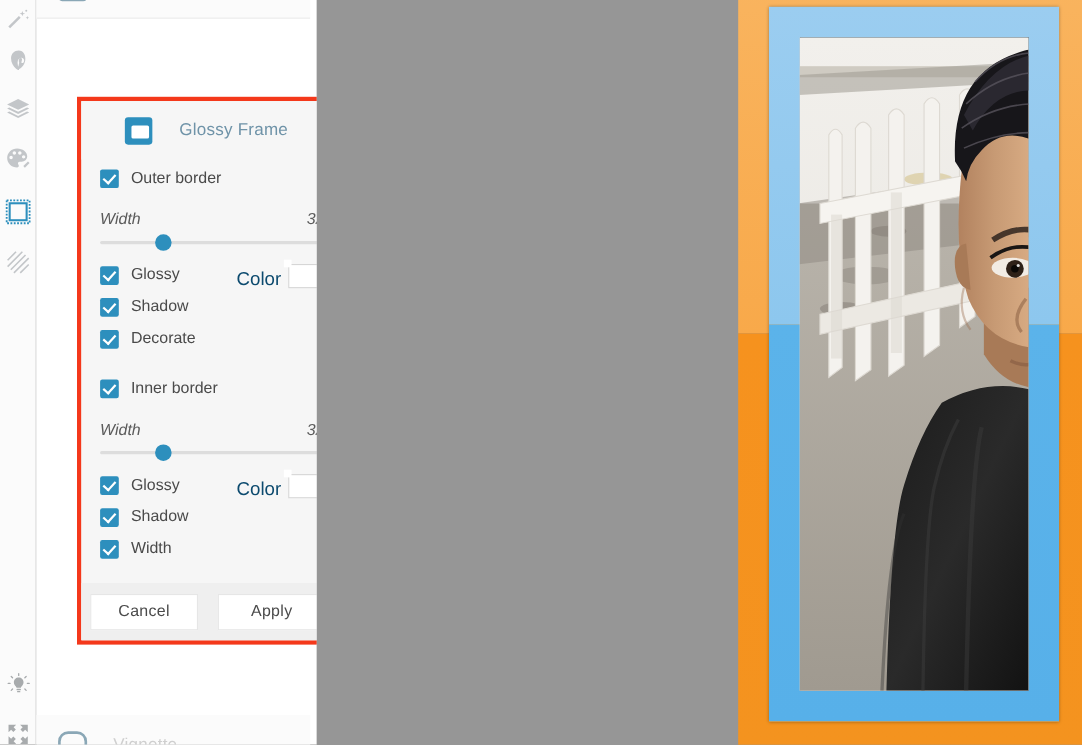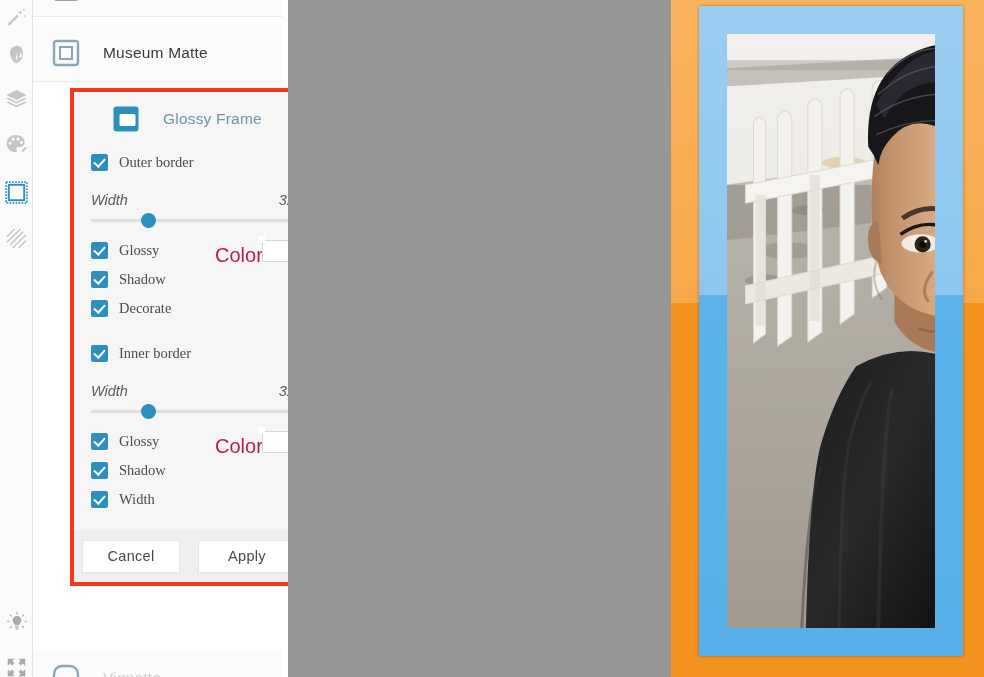--- a/index.html
+++ b/index.html
@@ -47,21 +47,21 @@
 
   .cardhead {
     position: absolute; left: 0; top: 0; width: 100%; height: 53px;
     display: flex; align-items: center; background: #f6f6f6; padding-left: 20px;
   }
   .cardhead .thumb { margin-left: 17px; width: 30px; height: 30px; }
   .cardhead .lbl {
     margin-left: 22px; font-size: 15.5px; color: #6f93a8; letter-spacing: .2px;
   }
 
-  .cbrow { position: absolute; display: flex; align-items: flex-start; font-family: Liberation Serif, serif; }
+  .cbrow { position: absolute; display: flex; align-items: flex-start; }
   .cb {
     width: 17px; height: 17px; border-radius: 2px; background: #2d8fbd;
     flex: 0 0 auto; position: relative;
   }
   .cb::after {
     content: ""; position: absolute; left: 5px; top: 2px;
     width: 5px; height: 9px; border: solid #ffffff;
     border-width: 0 2.2px 2.2px 0; transform: rotate(42deg);
   }
   .cbrow .t { margin-left: 11px; font-size: 14.5px; color: #4a4a4a; }
@@ -74,21 +74,21 @@
   .slider { position: absolute; left: 17px; width: 204px; height: 16px; }
   .slider .track {
     position: absolute; left: 0; top: 7px; width: 100%; height: 3px;
     background: #dddddd; border-radius: 2px;
   }
   .slider .thumb2 {
     position: absolute; top: 1px; width: 15px; height: 15px; border-radius: 50%;
     background: #2d8fbd; margin-left: -7px;
   }
 
-  .colorlbl { position: absolute; font-size: 20px; color: #be185d; }
+  .colorlbl { position: absolute; font-size: 17px; color: #0c4a6e; }
   .swatch {
     position: absolute; width: 37px; height: 22px; background: #ffffff;
     border: 1px solid #d6d6d6; padding: 2px;
   }
   .swatch .fill { width: 100%; height: 100%; position: relative; }
   .swatch .fill::after {
     content: ""; position: absolute; right: 0; bottom: 0;
     width: 7px; height: 7px; background: #ffffff;
   }
 
@@ -208,29 +208,20 @@
   <div id="panel">
 
     <div class="listrow" style="top:-40px">
       <span class="thumb">
         <svg width="30" height="30" viewBox="0 0 30 30">
           <rect x="3" y="3" width="24" height="24" rx="2.5" fill="none" stroke="#8aa7b6" stroke-width="2.2"></rect>
         </svg>
       </span>
     </div>
 
-    <div class="listrow" style="top:25px">
-      <span class="thumb">
-        <svg width="30" height="30" viewBox="0 0 30 30">
-          <rect x="3" y="3" width="24" height="24" rx="2.5" fill="none" stroke="#8aa7b6" stroke-width="2.4"></rect>
-          <rect x="9" y="9" width="12" height="12" fill="none" stroke="#8aa7b6" stroke-width="2"></rect>
-        </svg>
-      </span>
-      <span class="lbl">Museum Matte</span>
-    </div>
 
     <div id="card" style="border-color: rgb(244, 56, 27);">
       <div id="cardinner">
 
         <div class="cardhead">
           <span class="thumb">
             <svg width="30" height="30" viewBox="0 0 30 30">
               <rect x="2.5" y="2.5" width="25" height="25" rx="3" fill="#2d8fbd"></rect>
               <rect x="8.5" y="10" width="16" height="12" rx="1.5" fill="#ffffff"></rect>
             </svg>

